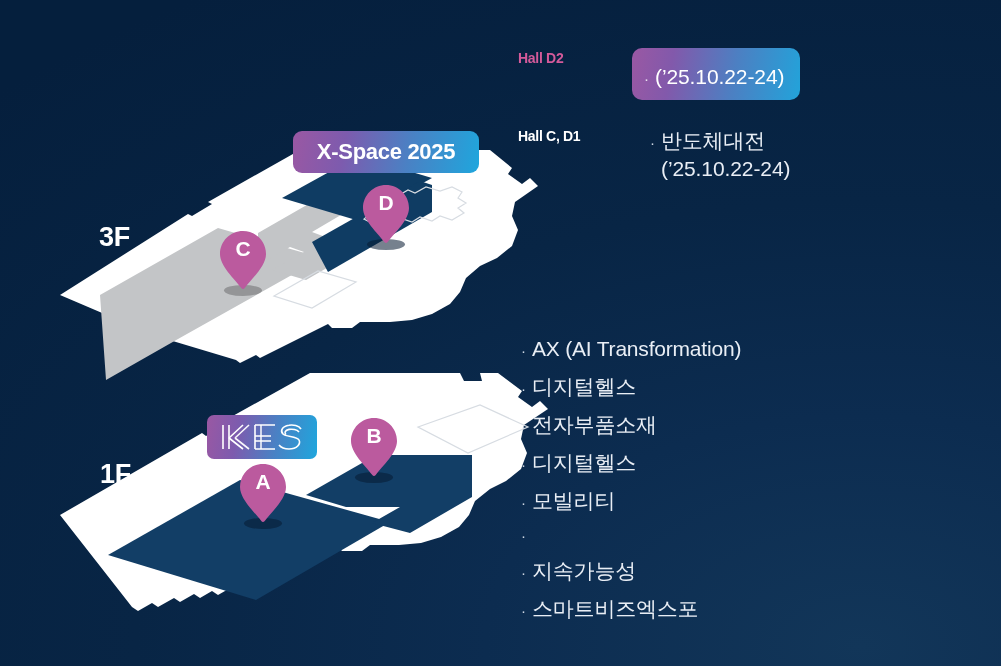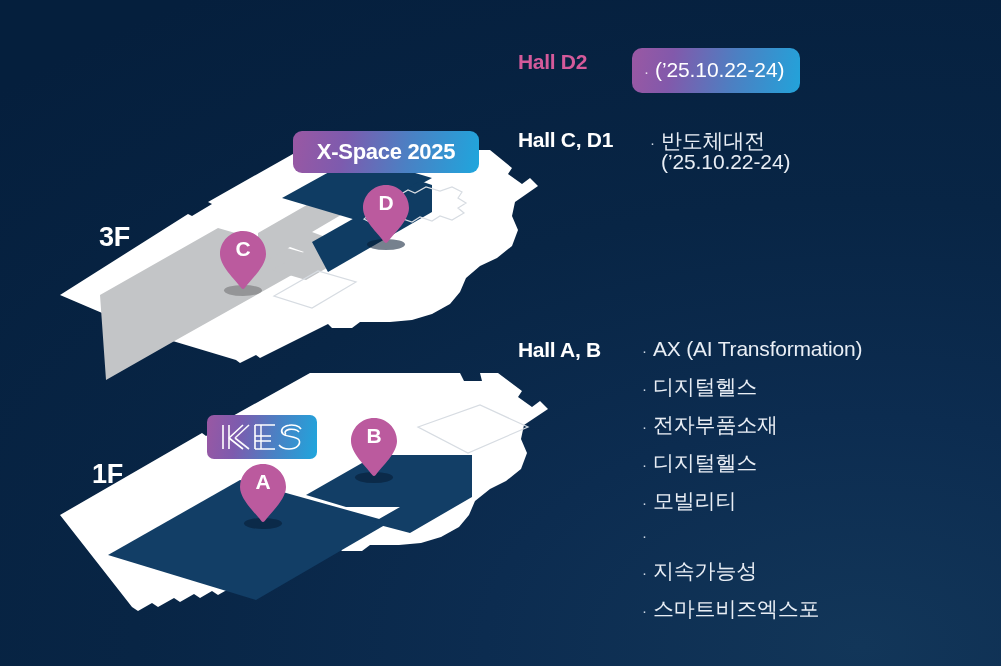--- a/index.html
+++ b/index.html
@@ -34,21 +34,21 @@
 
   
   .floor-label {
     position: absolute;
     color: #ffffff;
     font-size: 27px;
     font-weight: 700;
     letter-spacing: -0.2px;
   }
   #floor-3f { left: 89px; top: 222px; margin-left: 10px; }
-  #floor-1f { left: 92px; top: 459px; }
+  #floor-1f { left: 100px; top: 459px; }
 
   
   .pin {
     position: absolute;
     width: 46px;
     height: 62px;
   }
   .pin .pin-shadow {
     position: absolute;
     left: 4px;
@@ -122,21 +122,21 @@
     height: 666px;
   }
   .legend-row {
     position: absolute;
     display: flex;
     align-items: flex-start;
   }
   .hall-name {
     flex: 0 0 auto;
     color: #ffffff;
-    font-size: 21px;
+    font-size: 14px;
     font-weight: 700;
     letter-spacing: -0.3px;
     white-space: nowrap;
     padding-top: 2px;
   }
   .hall-name.accent { color: #d45a9a; }
 
   #row-d2 { left: 0; top: 48px; }
   #row-d2 .hall-name { width: 114px; }
   #row-cd1 { left: 0; top: 126px; gap: 8px; }
@@ -157,20 +157,21 @@
   .item .dot {
     flex: 0 0 auto;
     width: 11px;
     color: #cdd7e4;
     font-size: 15px;
     line-height: 1;
   }
   .item .item-text { letter-spacing: -0.2px; }
   .item .item-sub {
     display: block;
+    margin-top: 7px;
     letter-spacing: -0.1px;
   }
 
   
   #xr-pill {
     position: relative;
     border-radius: 10px;
     padding: 11px 16px 13px 12px;
     background: linear-gradient(100deg, #9a58a3 0%, #8259ab 24%, #4d7fc2 60%, #22a3da 100%);
   }
@@ -344,21 +345,20 @@
           <span class="dot">·</span>
           <span>
             <span class="item-text">반도체대전</span>
             <span class="item-sub">(’25.10.22-24)</span>
           </span>
         </div>
       </div>
     </div>
 
     <div class="legend-row" id="row-ab">
-      <div class="hall-name">Hall A, B</div>
       <div class="item-list" id="list-ab">
         <div class="item">
           <span class="dot">·</span>
           <span class="item-text">AX (AI Transformation)</span>
         </div>
         <div class="item">
           <span class="dot">·</span>
           <span class="item-text">디지털헬스</span>
         </div>
         <div class="item">

